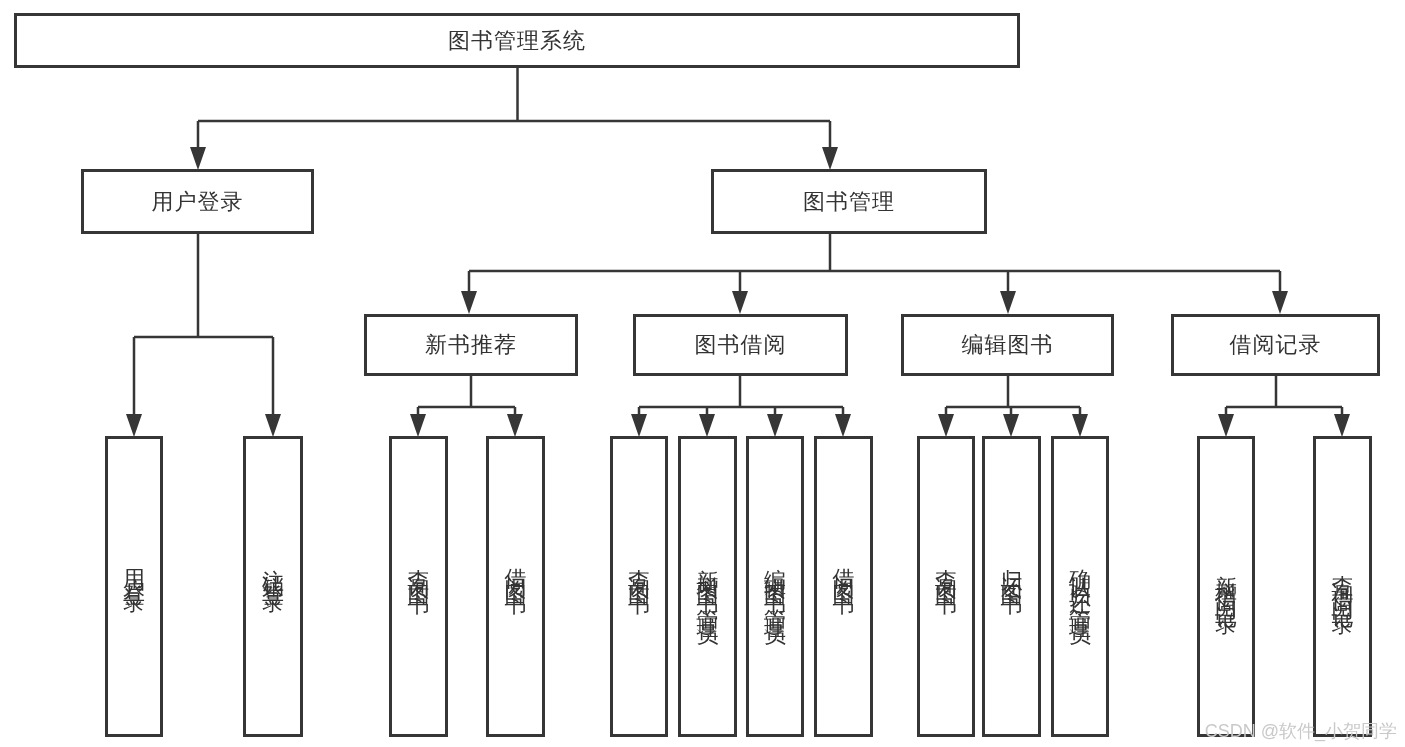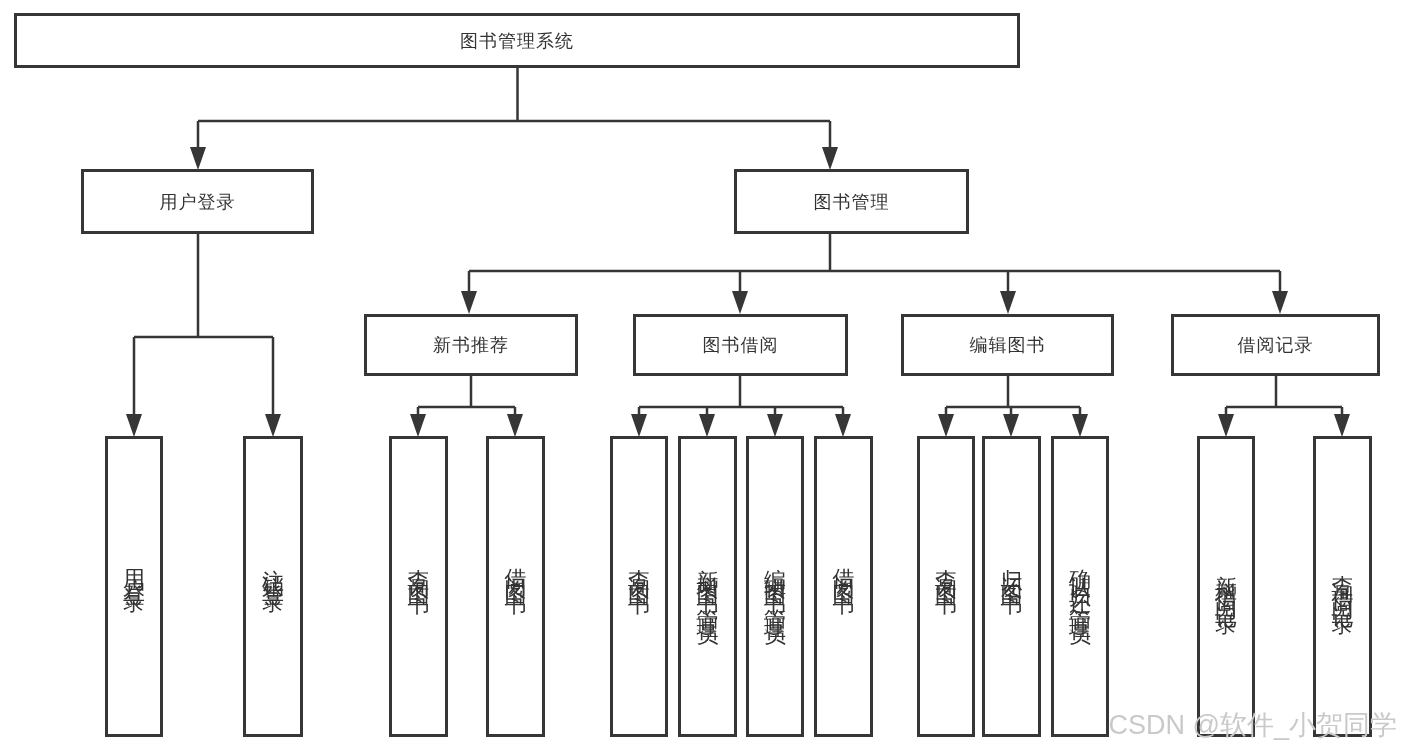--- a/index.html
+++ b/index.html
@@ -30,42 +30,42 @@
   .node {
     position: absolute;
     background: var(--background);
     border: 3px solid var(--line);
     display: flex;
     align-items: center;
     justify-content: center;
     z-index: 2;
   }
   .h-label {
-    font-size: 18px;
+    font-size: 22px;
     color: var(--text);
     letter-spacing: 1px;
     white-space: nowrap;
   }
   .leaf { width: 58px; height: 301px; top: 436px; }
   .v-label {
     writing-mode: vertical-rl;
     text-orientation: mixed;
     font-size: 22px;
     letter-spacing: 8px;
     color: var(--text);
     line-height: 1;
     white-space: nowrap;
   }
   .leaf.short { padding-bottom: 40px; }
   .leaf.mid   { padding-bottom: 12px; }
   .watermark {
     position: absolute;
     right: 8px;
     bottom: 4px;
-    font-size: 27px;
+    font-size: 18px;
     color: var(--watermark);
     z-index: 5;
     white-space: nowrap;
   }
 </style>
 </head>
 <body>
 
 <div class="canvas">
 
@@ -109,21 +109,21 @@
     </g>
   </svg>
 
   <div class="node" style="left:14px;top:13px;width:1006px;height:55px">
     <span class="h-label">图书管理系统</span>
   </div>
 
   <div class="node" style="left:81px;top:169px;width:233px;height:65px">
     <span class="h-label">用户登录</span>
   </div>
-  <div class="node" style="left:734px;top:169px;width:235px;height:65px">
+  <div class="node" style="left:711px;top:169px;width:276px;height:65px">
     <span class="h-label">图书管理</span>
   </div>
 
   <div class="node" style="left:364px;top:314px;width:214px;height:62px">
     <span class="h-label">新书推荐</span>
   </div>
   <div class="node" style="left:633px;top:314px;width:215px;height:62px">
     <span class="h-label">图书借阅</span>
   </div>
   <div class="node" style="left:901px;top:314px;width:213px;height:62px">

